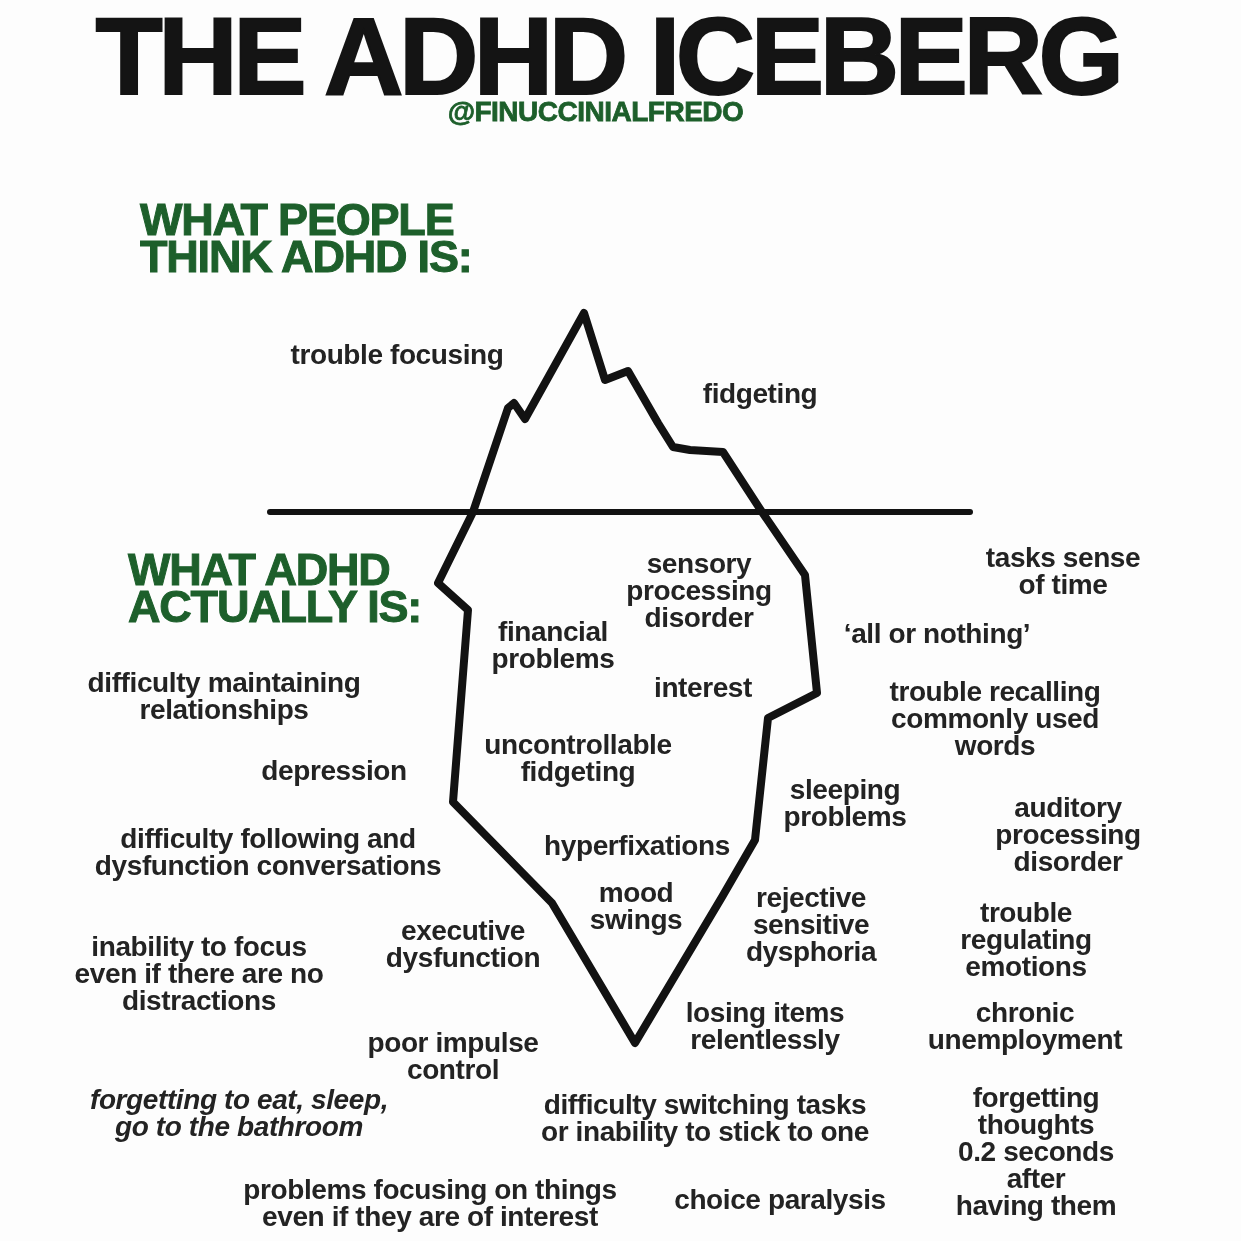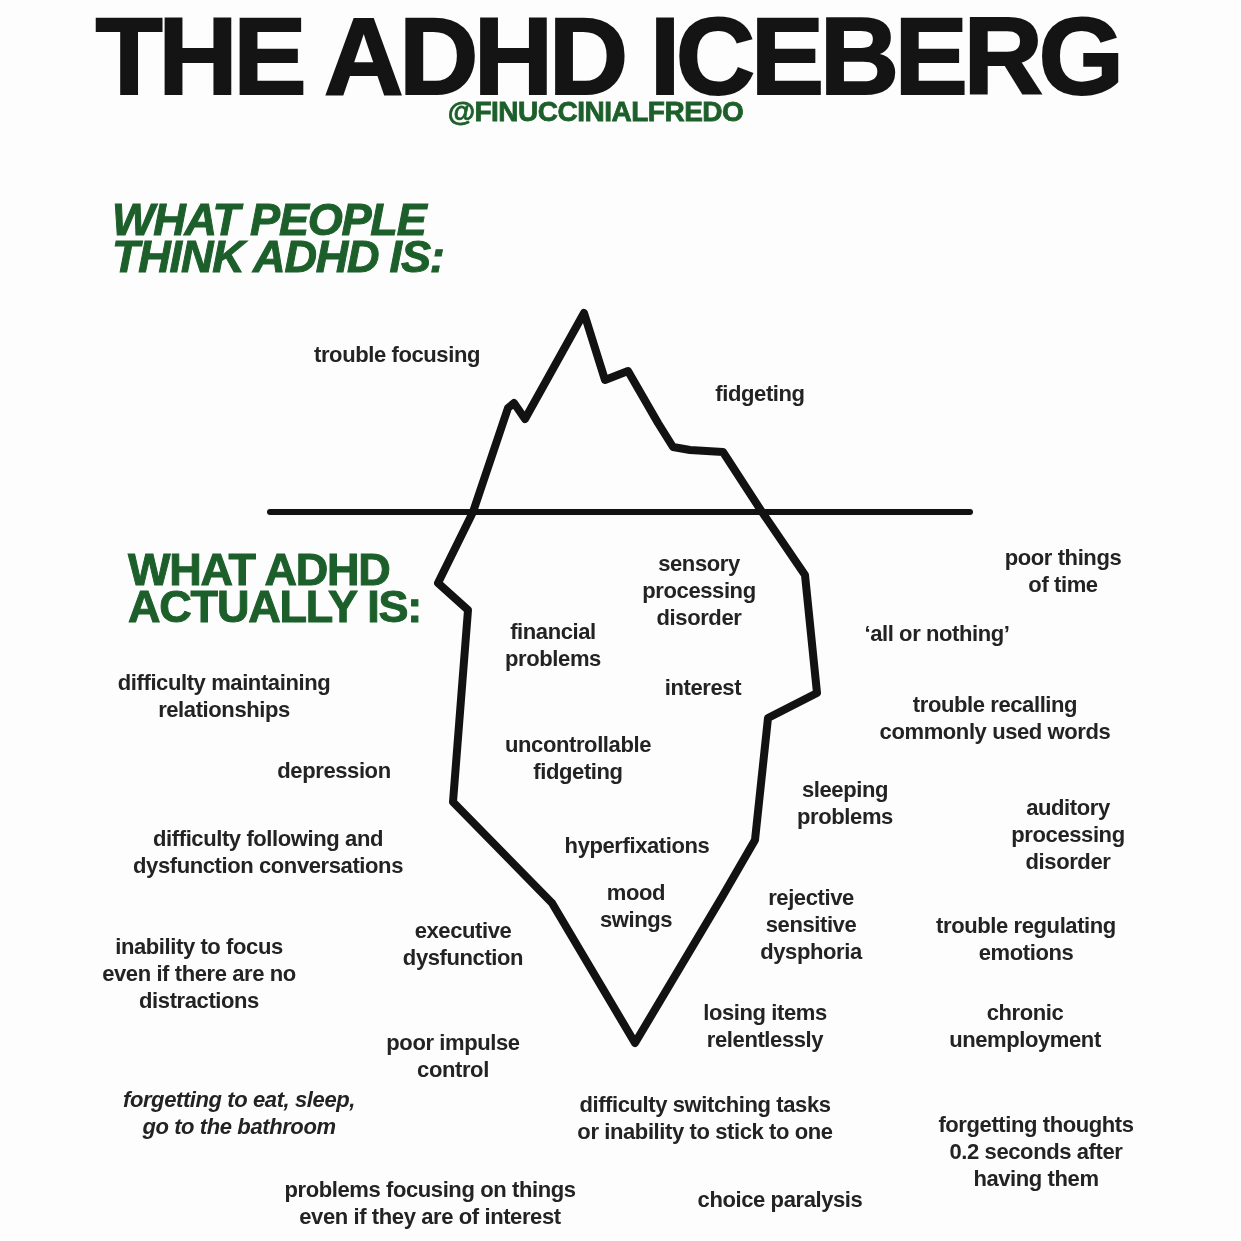--- a/index.html
+++ b/index.html
@@ -33,33 +33,33 @@
   }
   .section-heading{
     position:absolute;
     font-size:45px;line-height:37px;font-weight:700;
     letter-spacing:-1.2px;
     color:var(--green);
     -webkit-text-stroke:1px currentColor;
     white-space:pre-line;
     text-align:left;
   }
-  .heading-above{left:112px;top:201px;font-style:italic;}
+  .heading-above{left:140px;top:201px;}
   .heading-below{left:128px;top:551px;}
   svg.diagram{
     position:absolute;left:0;top:0;width:1241px;height:1241px;
     pointer-events:none;
   }
   .labels-layer{position:absolute;left:0;top:0;width:100%;height:100%;}
   .label{
     position:absolute;
     transform:translate(-50%,-50%);
     white-space:pre-line;
     text-align:center;
-    font-size:22px;line-height:27px;
+    font-size:28px;line-height:27px;
     font-weight:600;letter-spacing:-0.4px;
     color:var(--ink);
   }
 </style>
 </head>
 <body>
 
 <div class="canvas">
 
   <div class="title">THE ADHD ICEBERG</div>
@@ -77,21 +77,21 @@
   </svg>
 
   <div class="labels-layer" id="above-water-labels">
       <div class="label" style="left: 397px; top: 354px;">trouble focusing</div>
       <div class="label" style="left: 760px; top: 393px;">fidgeting</div>
     </div>
   <div class="labels-layer" id="below-water-labels">
       <div class="label" style="left: 699px; top: 590px;">sensory
 processing
 disorder</div>
-      <div class="label" style="left: 1063px; top: 571px;">poor things
+      <div class="label" style="left: 1063px; top: 571px;">tasks sense
 of time</div>
       <div class="label" style="left: 553px; top: 645px;">financial
 problems</div>
       <div class="label" style="left: 937px; top: 633px;">‘all or nothing’</div>
       <div class="label" style="left: 224px; top: 696px;">difficulty maintaining
 relationships</div>
       <div class="label" style="left: 703px; top: 687px;">interest</div>
       <div class="label" style="left: 995px; top: 718px;">trouble recalling
 commonly used words</div>
       <div class="label" style="left: 578px; top: 758px; text-align: center;">uncontrollable

